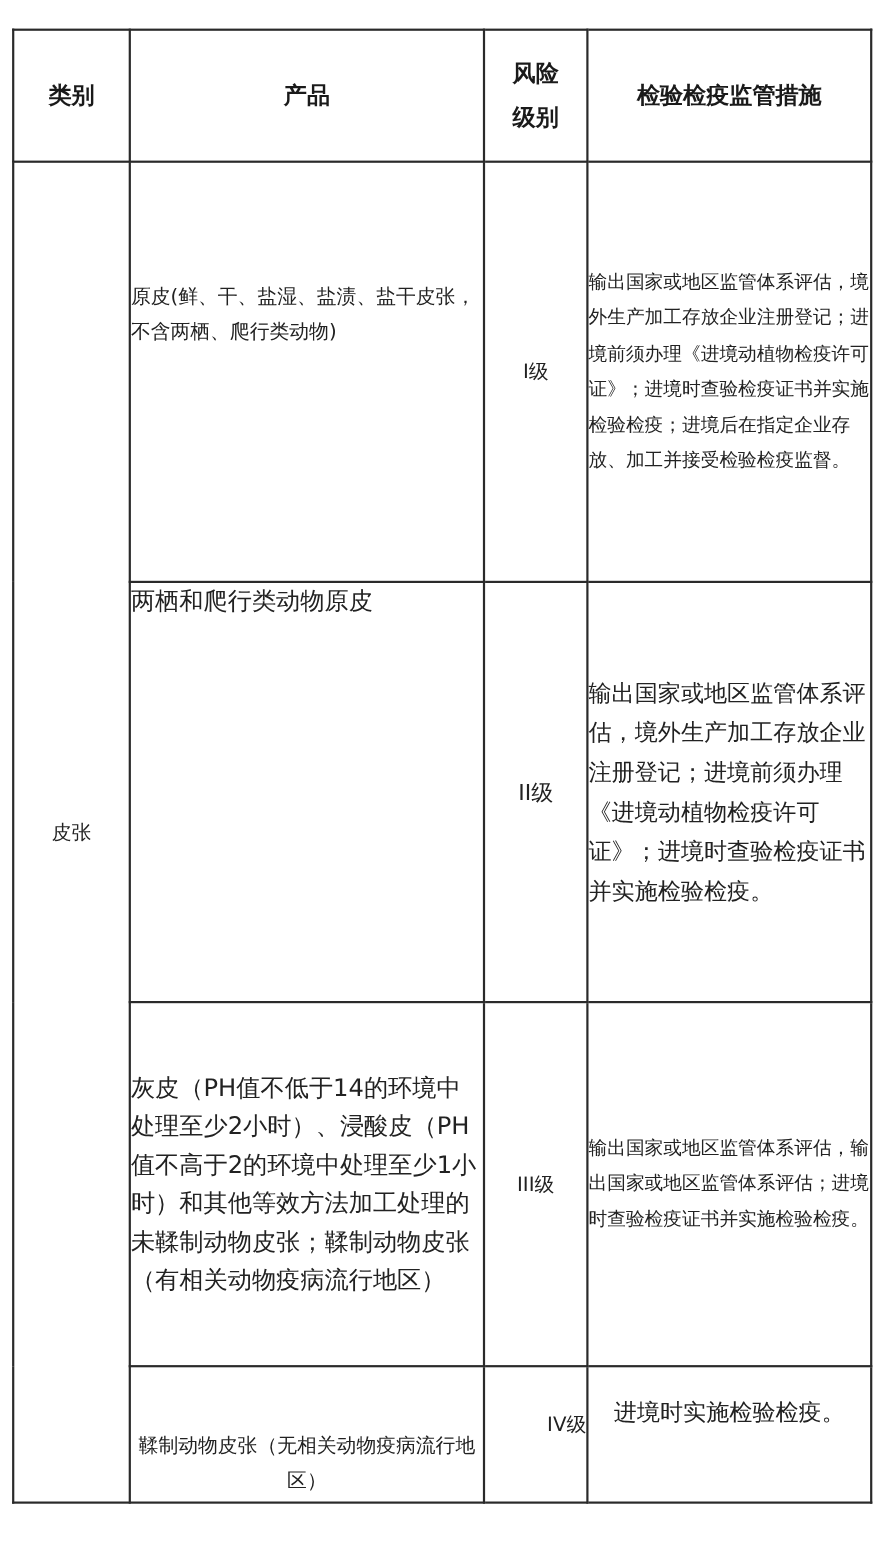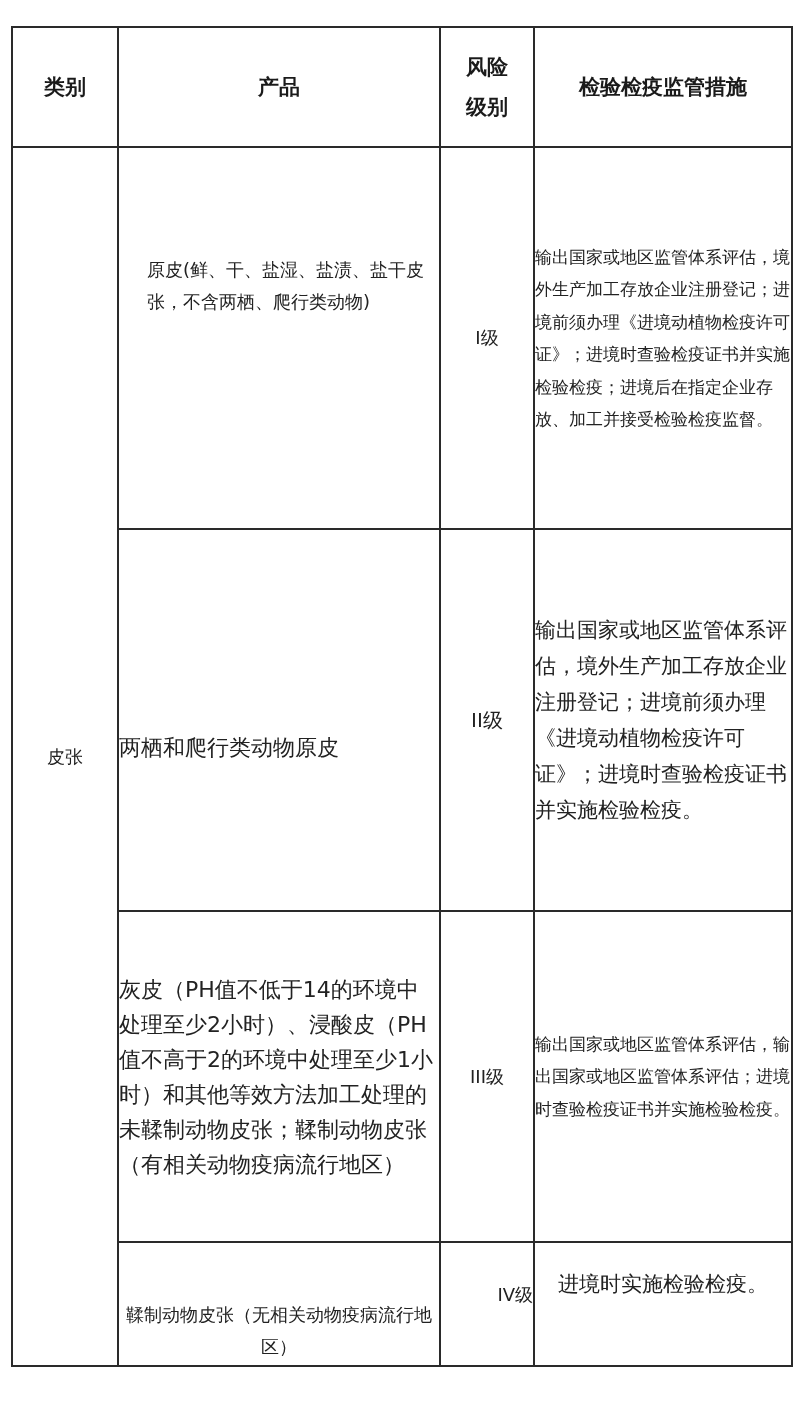--- a/index.html
+++ b/index.html
@@ -26,22 +26,22 @@
   th.h-risk { line-height: 40px; }
   .cat { text-align: center; font-size: 18px; }
   .prod { text-align: left; font-size: 18px; line-height: 32px; padding-left: 1px; }
   .prod.big { font-size: 22px; line-height: 35px; }
   .risk { text-align: center; font-size: 18px; }
   .meas { text-align: left; font-size: 17px; line-height: 32.5px; padding-left: 1px; padding-right: 2px; }
   .meas.big { font-size: 21px; line-height: 36px; }
   .meas.center { text-align: center; font-size: 21px; line-height: 34px; vertical-align: top; padding-top: 24px; }
   .prod.bottom { vertical-align: bottom; padding-bottom: 2px; text-align: center; }
   .risk.top { vertical-align: top; padding-top: 40px; text-align: right; }
-  .r1 .prod { vertical-align: top; padding-top: 106px; padding-left: 28px; }
-  .r2 .prod { vertical-align: top; padding-top: 200px; }
+  .r1 .prod { vertical-align: top; padding-top: 106px; }
+  .r2 .prod { vertical-align: top; }
 </style>
 </head>
 <body>
 
 <table class="main">
   <colgroup>
     <col class="c1">
       <col class="c2">
       <col class="c3">
       <col class="c4">

